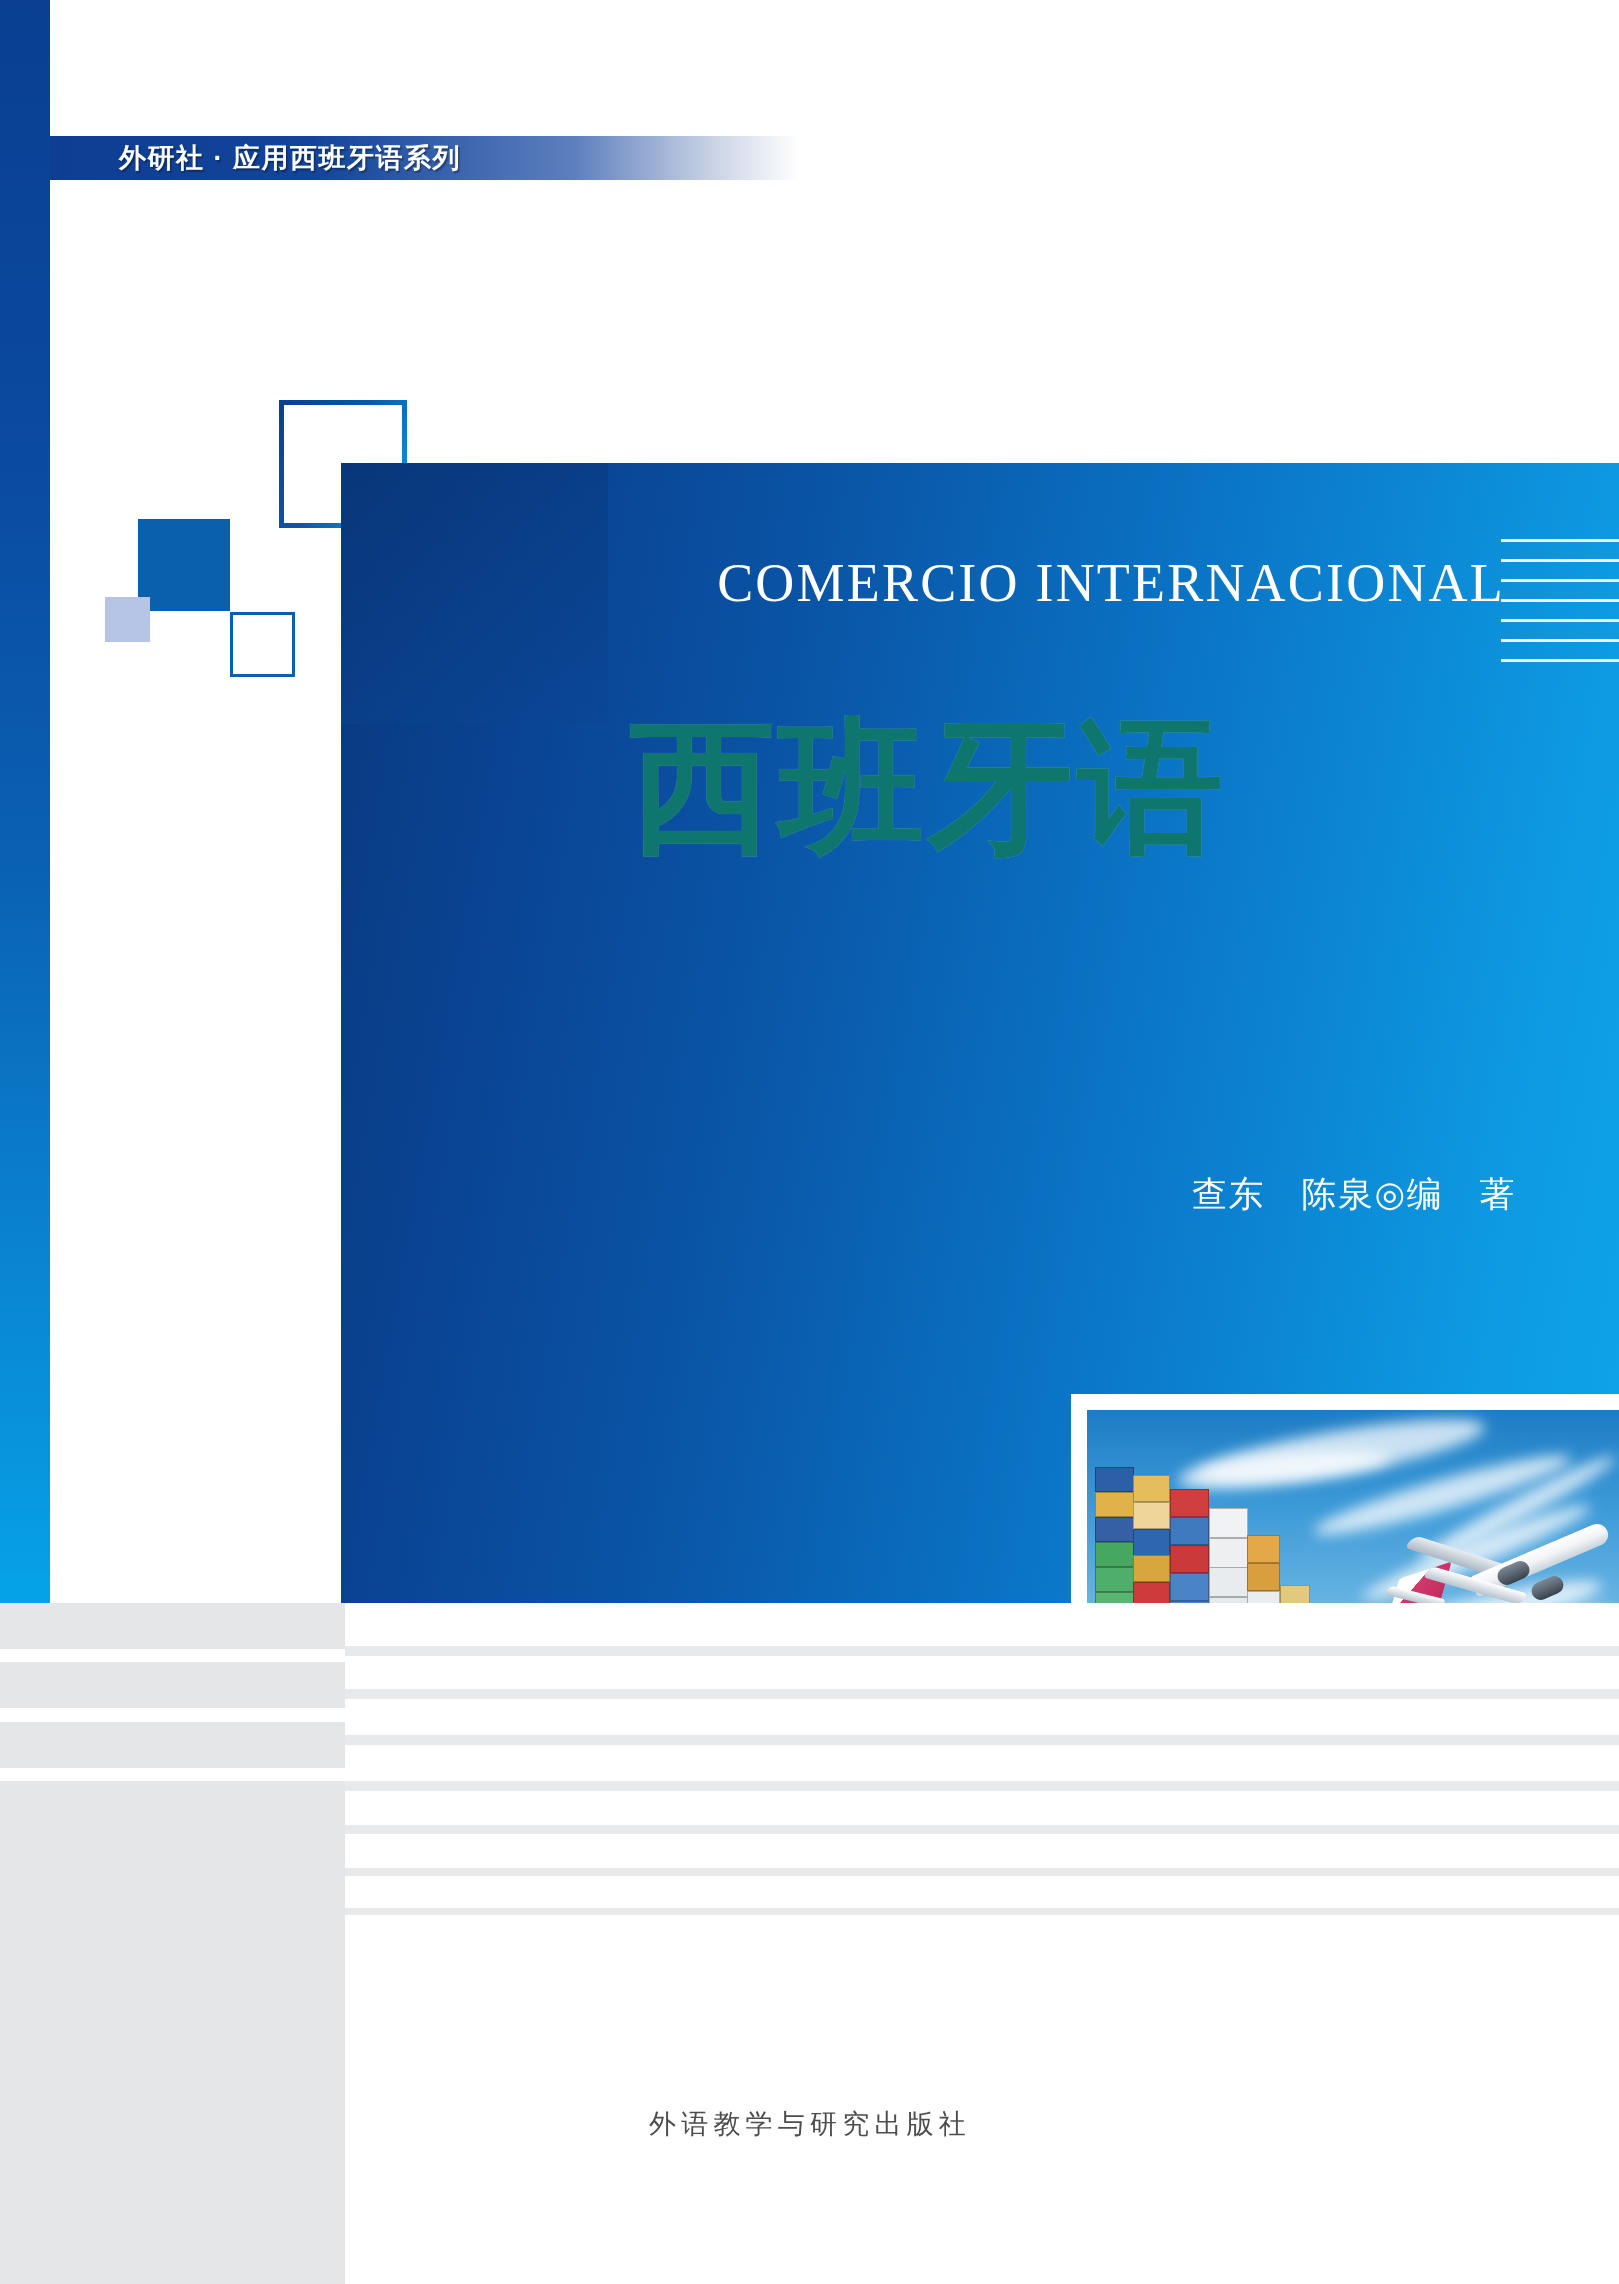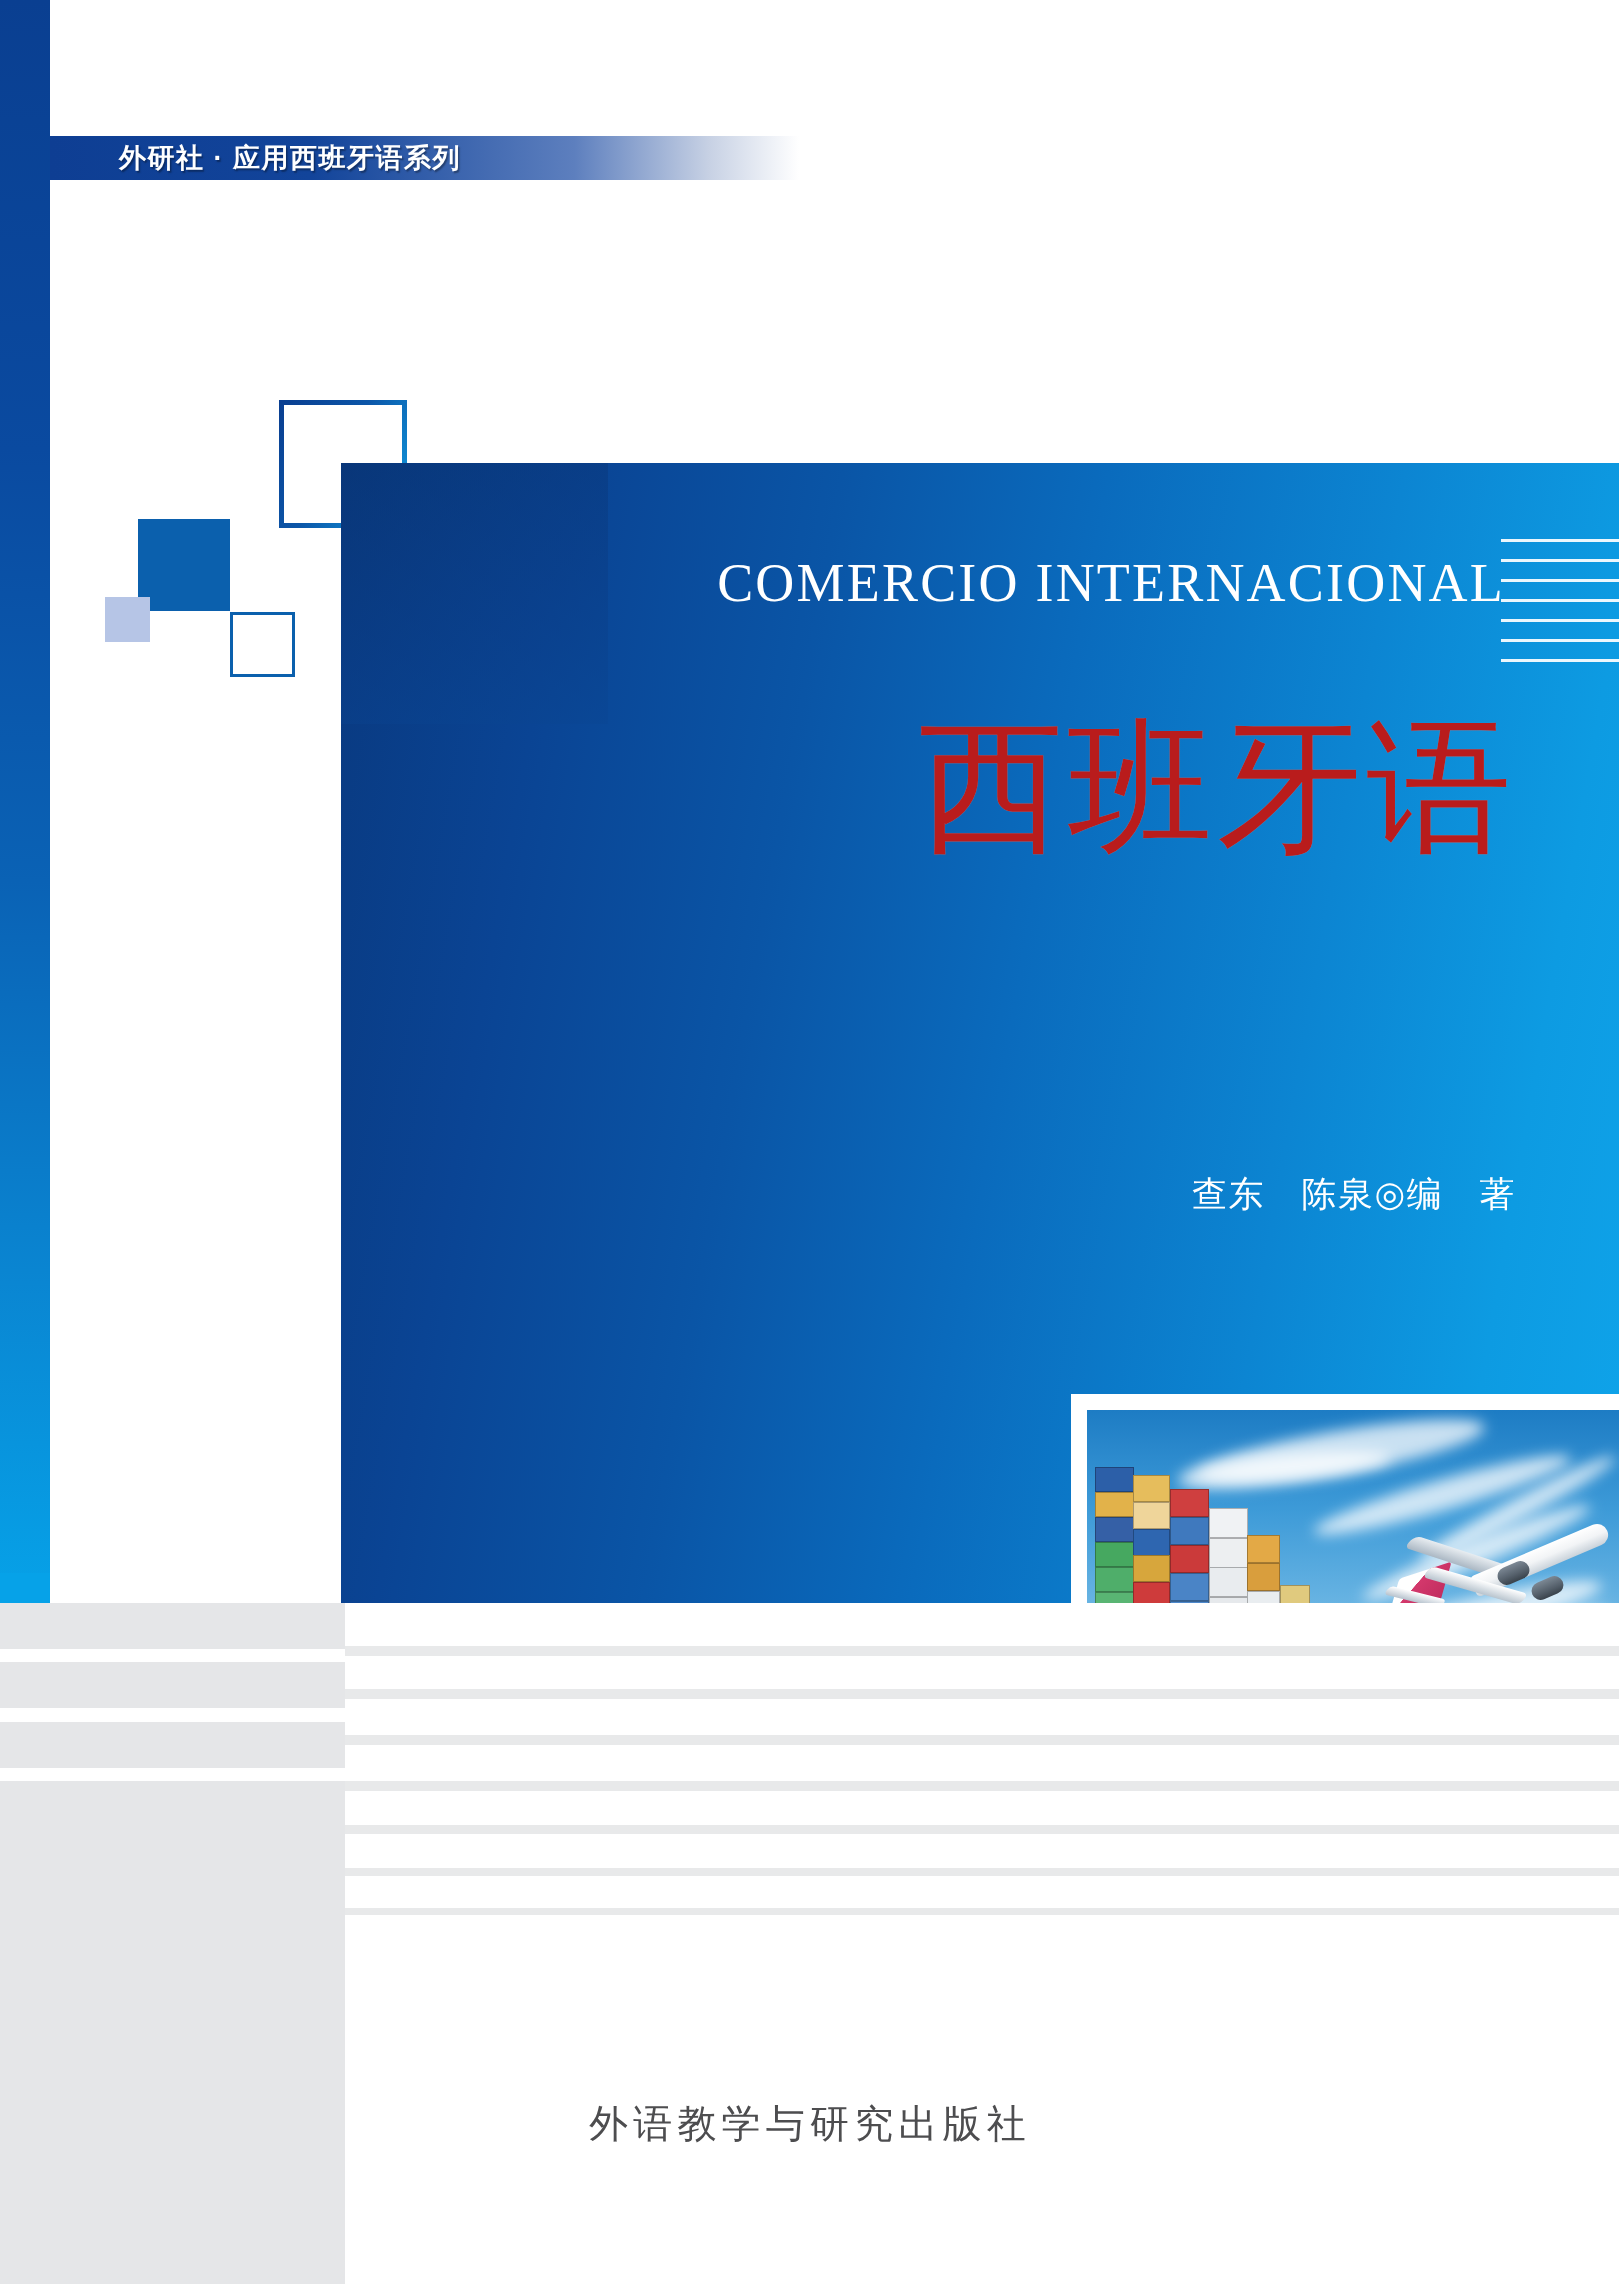--- a/index.html
+++ b/index.html
@@ -81,22 +81,22 @@
     text-align:right; color:#ffffff;
     font-family:"Liberation Serif","DejaVu Serif",serif;
     font-weight:normal; font-size:54px; line-height:65px;
     letter-spacing:1.9px; white-space:nowrap;
   }
   .es-title .l2 { letter-spacing:2.2px;margin-top:32px; }
 
   
   .cn-title {
     position:absolute; left:341px; top:708px; width:1175px;
-    text-align:right; color:#b91c1c;
-    font-weight:normal; font-size:145px; line-height:159px;
+    text-align:center; color:#0f766e;
+    font-weight:bold; font-size:145px; line-height:159px;
     letter-spacing:4.4px; white-space:nowrap;
     text-shadow:0 0 0.7px rgba(255,255,255,0.4);
   }
 
   
   .authors {
     position:absolute; left:341px; top:1171px; width:1175px;
     text-align:right; color:#ffffff;
     font-size:35px; line-height:46px; letter-spacing:1.5px;
     white-space:nowrap;
@@ -209,21 +209,21 @@
     position:absolute; left:0; top:1804px; width:345px; height:480px; background:#E5E6E8;
   }
   .blue-chip {
     position:absolute; left:0; top:1573px; width:50px; height:31px; background:#06A2E8;
   }
 
   
   .publisher {
     position:absolute; left:0; top:2098px; width:1620px;
     text-align:center; color:#4D4D4F;
-    font-size:39px; line-height:52px; letter-spacing:5.2px;
+    font-size:27px; line-height:52px; letter-spacing:5.2px;
   }
 </style>
 </head>
 <body>
 
 <div class="cover">
 
   <div class="left-bar"></div>
 
   <div class="banner"></div>

